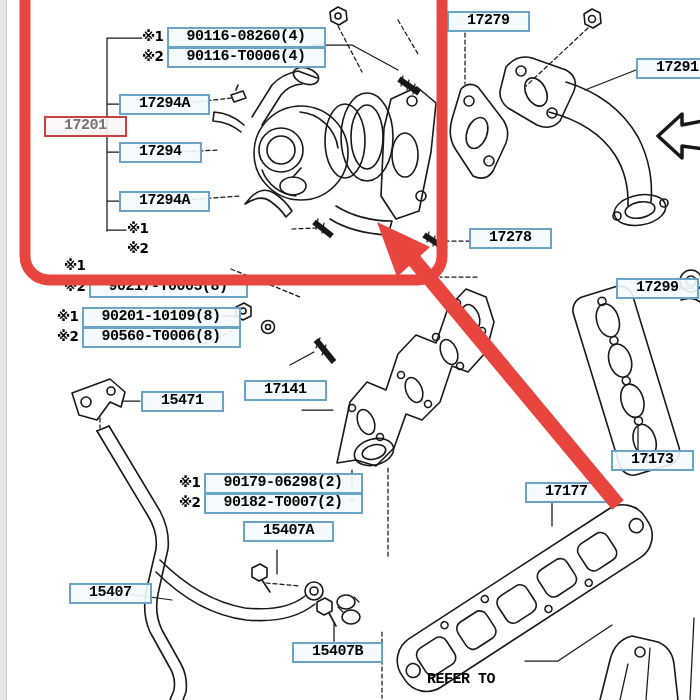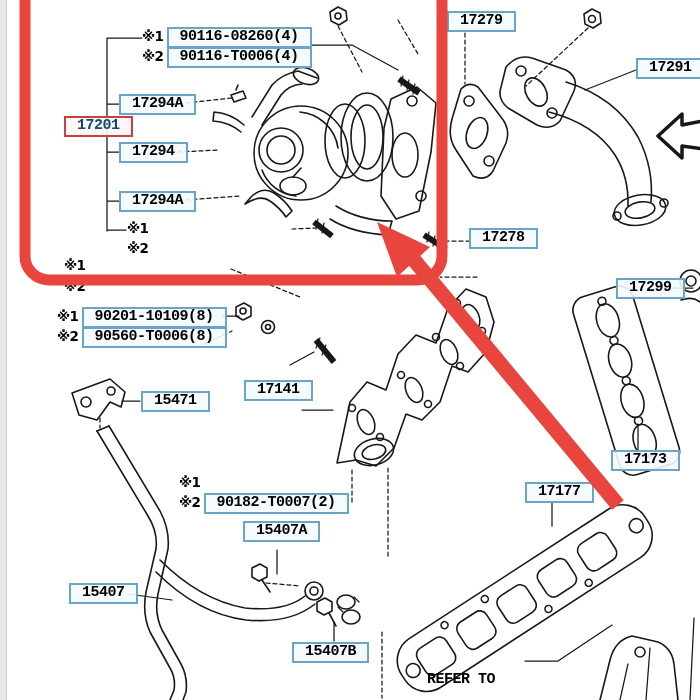--- a/index.html
+++ b/index.html
@@ -9,22 +9,22 @@
   #art{z-index:1;}
   #overlay{z-index:30;pointer-events:none;}
   .ln{stroke:#181818;fill:none;stroke-width:1.6;stroke-linecap:round;stroke-linejoin:round;}
   .thin{stroke-width:1.25;}
   .dash{stroke-dasharray:4 3;}
   .rod{stroke-width:6;stroke-linecap:butt;}
   .plabel{position:absolute;z-index:10;display:flex;align-items:flex-start;gap:3px;
           font-weight:bold;font-size:15px;letter-spacing:-0.5px;color:#000;white-space:nowrap;}
   .pfx{font-family:"DejaVu Sans",sans-serif;font-size:13.5px;font-weight:bold;line-height:19px;}
   .pbox{display:inline-block;border:2px solid #6aa5c8;background:rgba(244,250,253,0.9);
-        padding:0 11px;line-height:16px;height:17px;}
-  .plabel.red .pbox{border-color:#c94040;color:#0c4a6e;background:rgba(253,246,246,0.9);margin-left:20px;}
+        padding:0 18px;line-height:16px;height:17px;}
+  .plabel.red .pbox{border-color:#c94040;color:#737373;background:rgba(253,246,246,0.9);}
   .refnote{position:absolute;z-index:10;font-weight:bold;font-size:15px;letter-spacing:-0.5px;
            color:#000;line-height:20px;white-space:pre;}
 </style>
 </head>
 <body>
 
 <div id="page">
 
 <svg id="art" width="700" height="700" viewBox="0 0 700 700">
   <rect x="0" y="0" width="6" height="700" fill="#e7e7e7"></rect>
@@ -226,37 +226,39 @@
       <span class="pfx">※1</span>
     </div>
 <div class="plabel" style="left:127px;top:239px">
       <span class="pfx">※2</span>
     </div>
 <div class="plabel" style="left:64px;top:256px">
       <span class="pfx">※1</span>
     </div>
 <div class="plabel" style="left:64px;top:277px">
       <span class="pfx">※2</span>
+      <span class="pbox">90217-T0005(8)</span>
     </div>
 <div class="plabel" style="left:57px;top:307px">
       <span class="pfx">※1</span>
       <span class="pbox">90201-10109(8)</span>
     </div>
 <div class="plabel" style="left:57px;top:327px">
       <span class="pfx">※2</span>
       <span class="pbox">90560-T0006(8)</span>
     </div>
 <div class="plabel" style="left:141px;top:391px">
       <span class="pbox">15471</span>
     </div>
 <div class="plabel" style="left:244px;top:380px">
       <span class="pbox">17141</span>
     </div>
 <div class="plabel" style="left:179px;top:473px">
       <span class="pfx">※1</span>
+      <span class="pbox">90179-06298(2)</span>
     </div>
 <div class="plabel" style="left:179px;top:493px">
       <span class="pfx">※2</span>
       <span class="pbox">90182-T0007(2)</span>
     </div>
 <div class="plabel" style="left:243px;top:521px">
       <span class="pbox">15407A</span>
     </div>
 <div class="plabel" style="left:69px;top:583px">
       <span class="pbox">15407</span>

